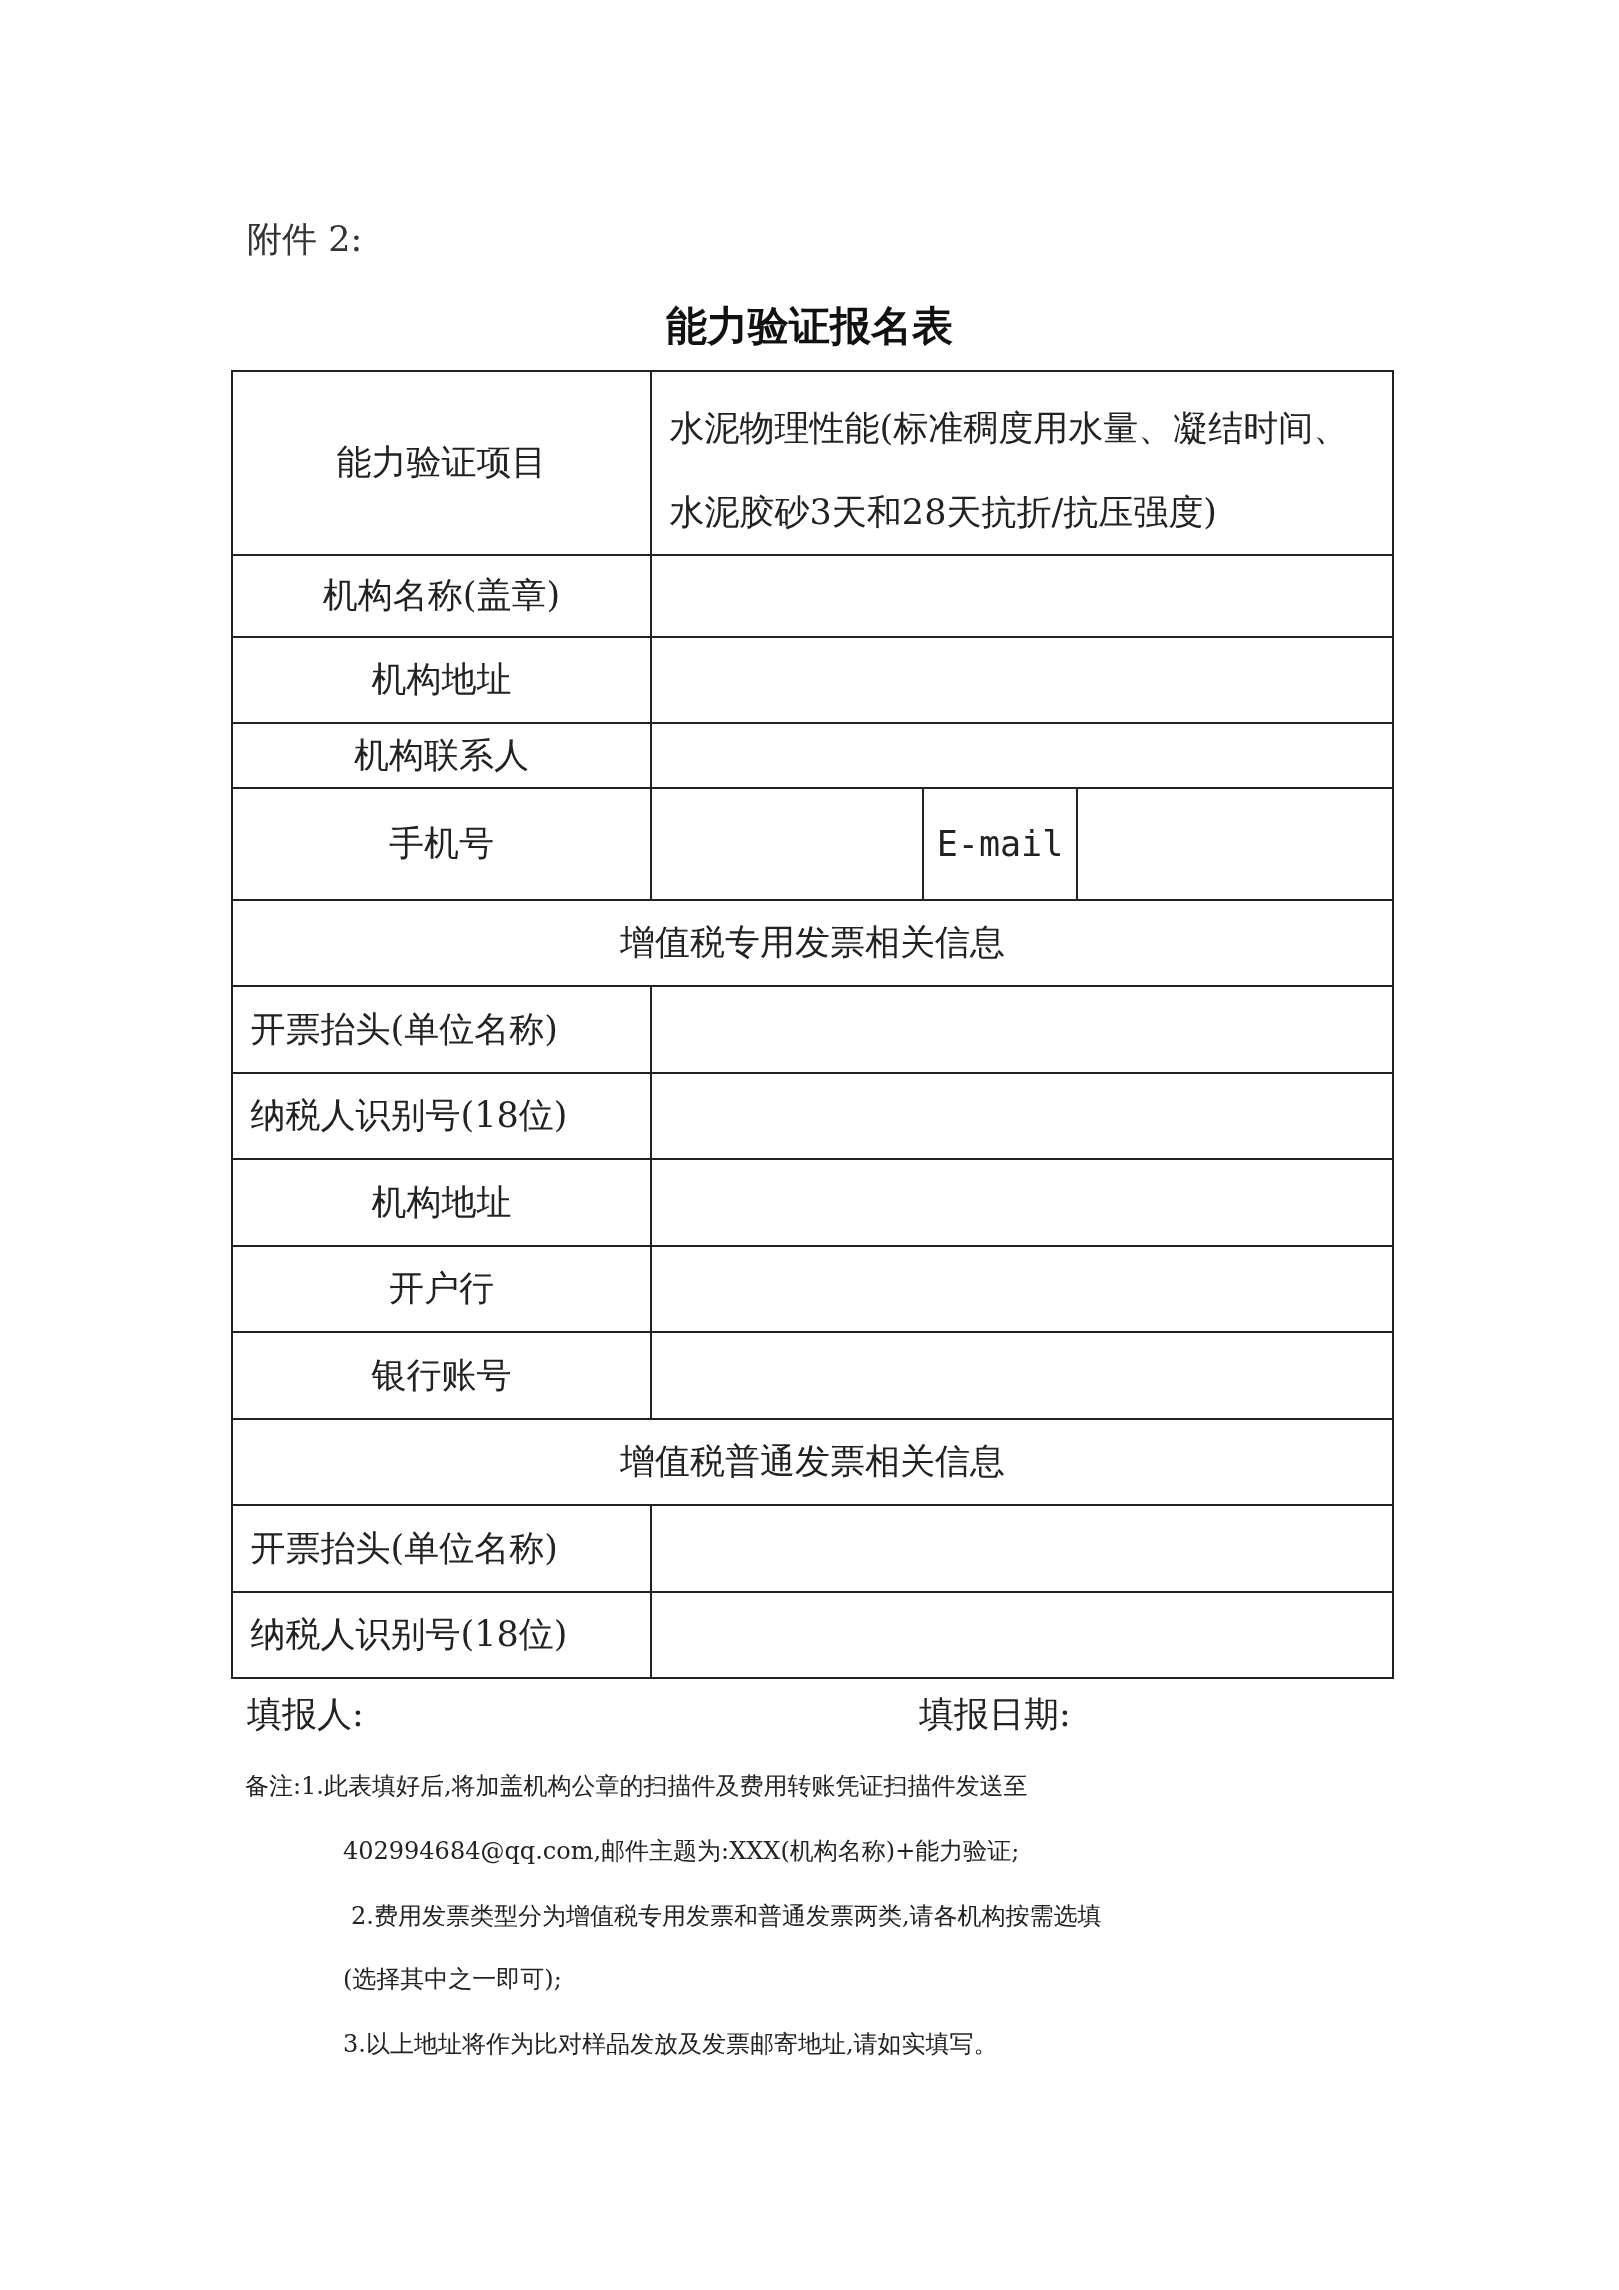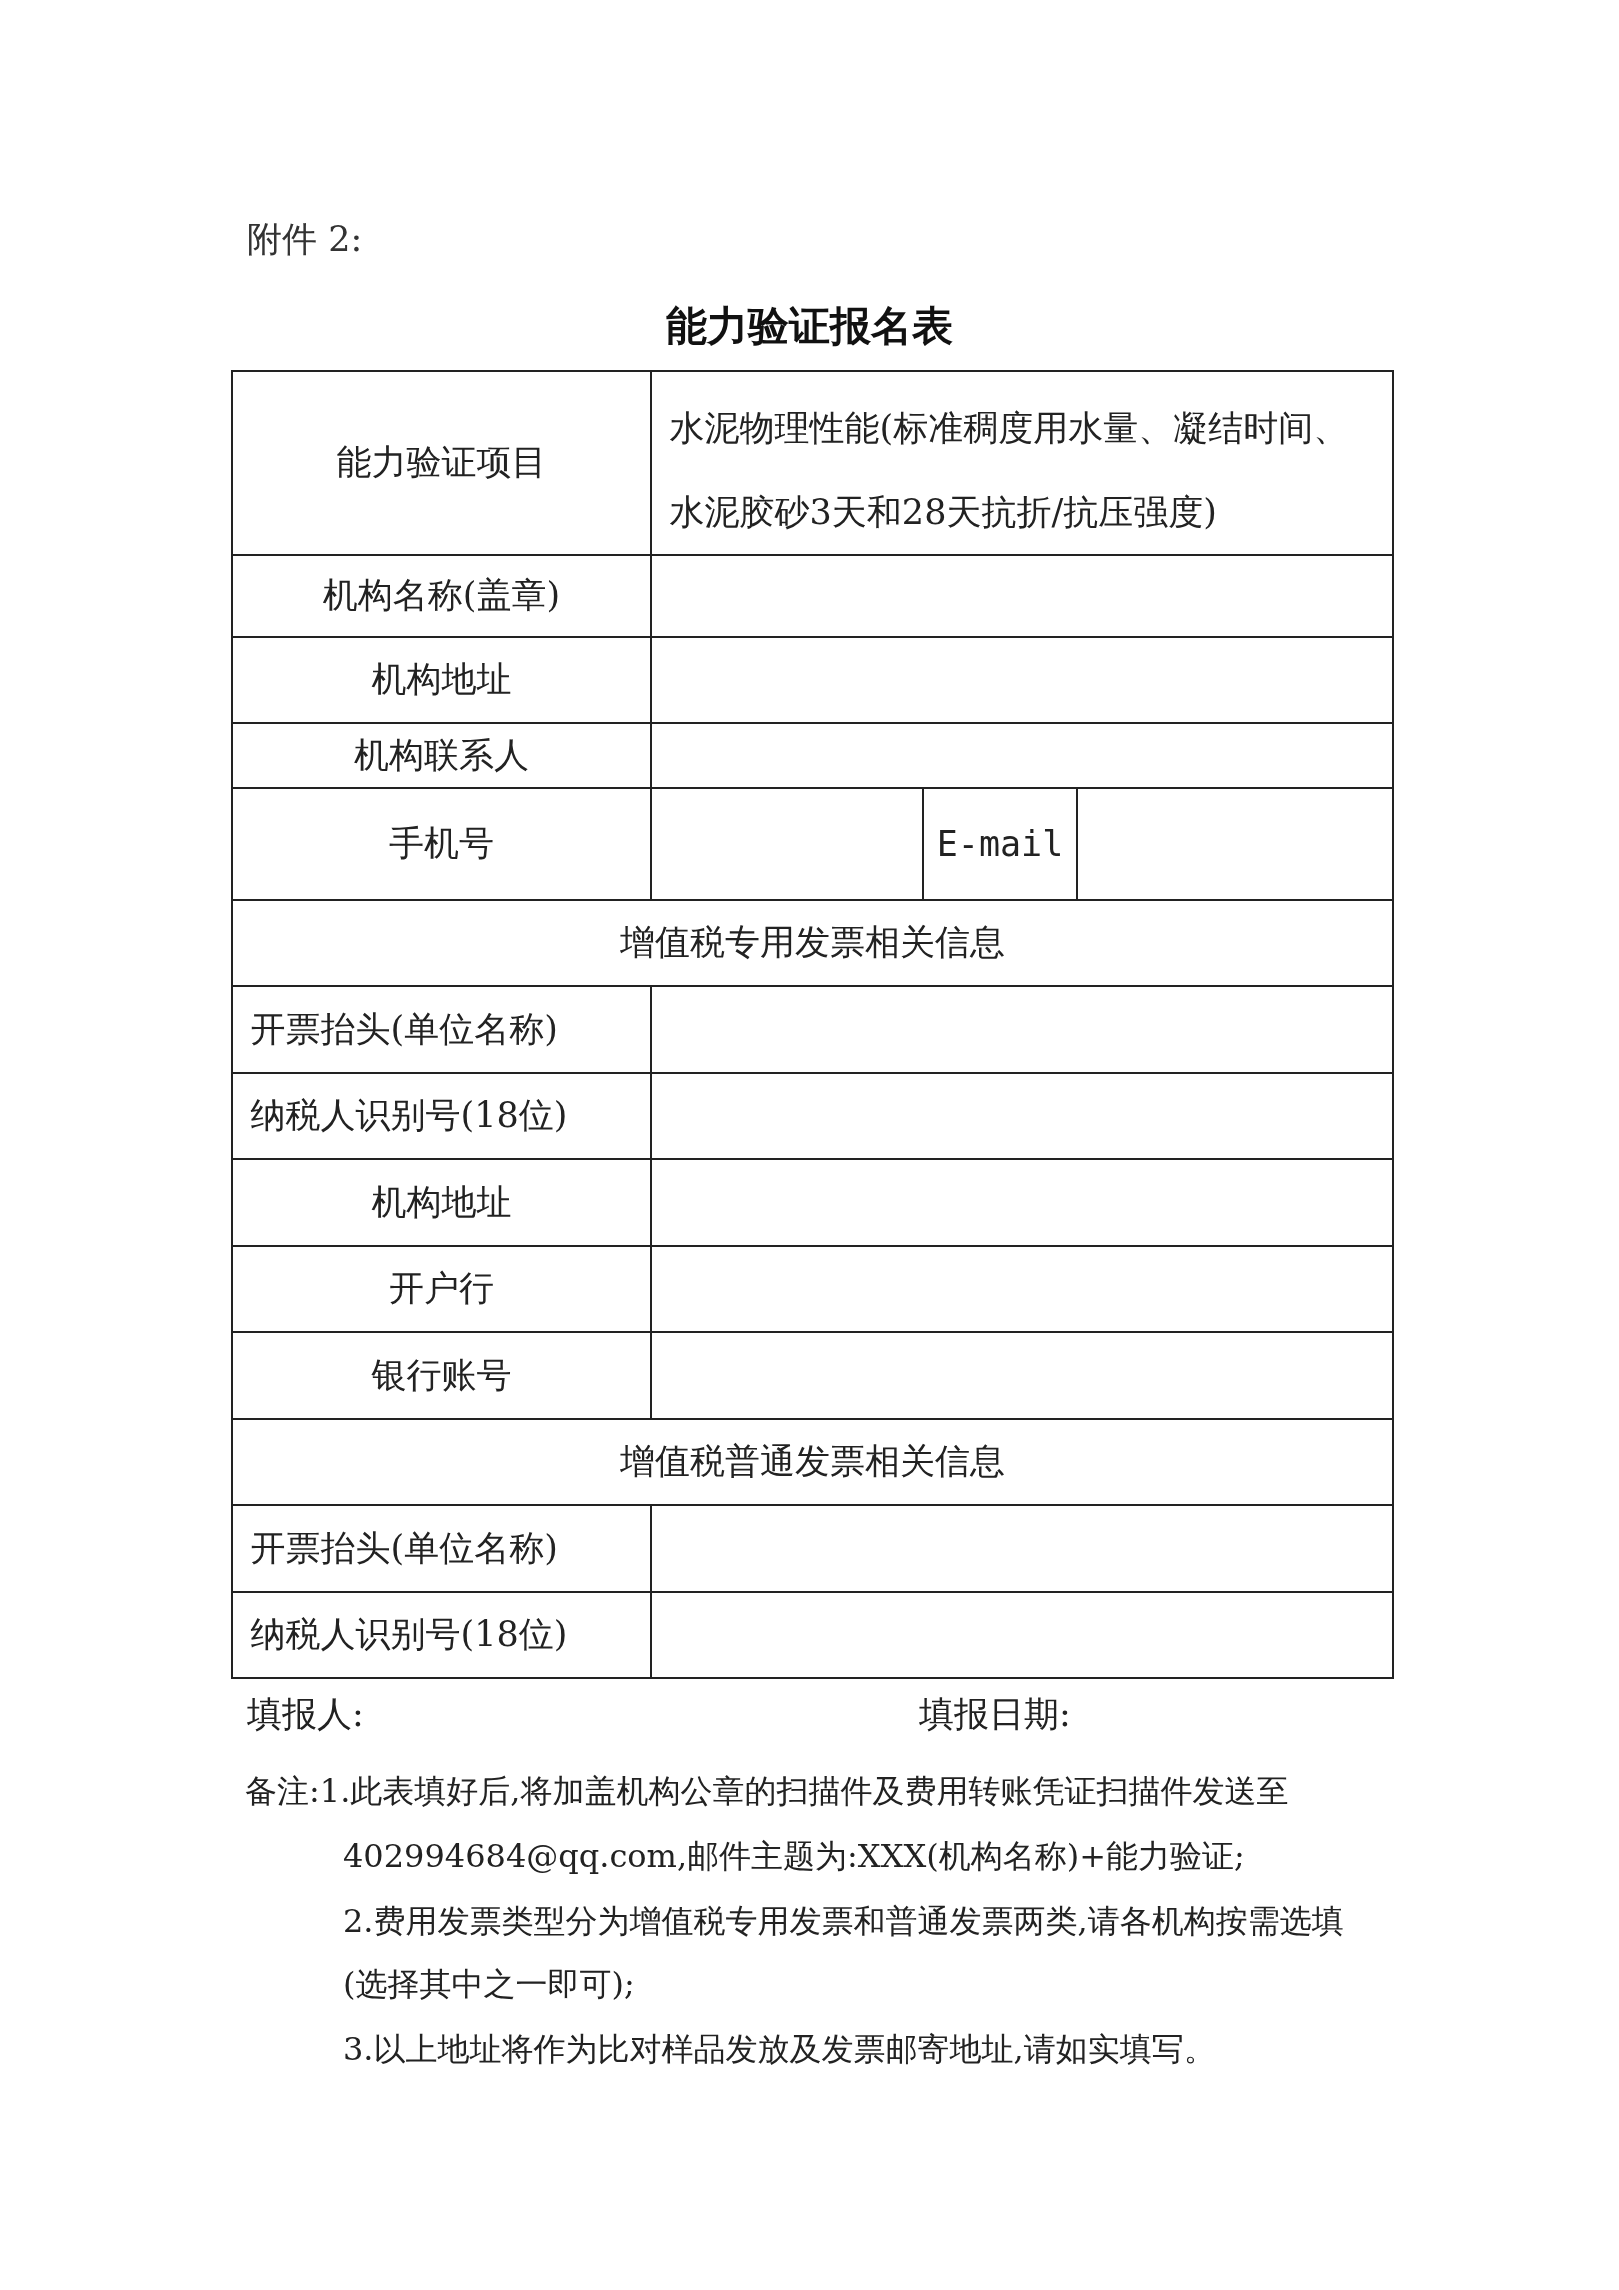--- a/index.html
+++ b/index.html
@@ -9,21 +9,21 @@
   .attach { left:247px; top:216px; font-size:35px; color:#333; }
   .title { left:0; width:1619px; top:299px; text-align:center; font-size:41px; font-weight:bold; font-family:"DejaVu Sans","Liberation Sans",sans-serif; color:#111; }
   table.form { position:absolute; left:231px; top:370px; width:1160px; border-collapse:collapse; table-layout:fixed; }
   table.form td { border:2.5px solid #222; font-size:35px; padding:0; vertical-align:middle; }
   td.label { text-align:center; }
   td.label.left { text-align:left; padding-left:17.6px; }
   td.section { text-align:center; }
   .project-val { padding:13.7px 0 0 17.6px !important; vertical-align:top !important; line-height:84px; font-size:34px; }
   .email-lbl { text-align:center; font-family:"DejaVu Sans Mono","Liberation Mono",monospace; font-size:33px; }
   .footer { font-size:35px; top:1691px; }
-  .note { font-size:32px; }
+  .note { font-size:24px; }
 </style>
 </head>
 <body>
 
 <div class="abs attach">附件 2:</div>
 <div class="abs title">能力验证报名表</div>
 
 <table class="form">
   <colgroup>
       <col style="width:419px">
@@ -92,16 +92,16 @@
     <td colspan="3"></td>
   </tr>
 </tbody>
   </table>
 
 <div class="abs footer" style="left:247px">填报人:</div>
 <div class="abs footer" style="left:919px">填报日期:</div>
 
 <div class="abs note" style="left:245px; top:1770px">备注:1.此表填好后,将加盖机构公章的扫描件及费用转账凭证扫描件发送至</div>
 <div class="abs note" style="left:343px; top:1835px">402994684@qq.com,邮件主题为:XXX(机构名称)+能力验证;</div>
-<div class="abs note" style="left:343px; top:1900px">2.费用发票类型分为增值税专用发票和普通发票两类,请各机构按需选填</div>
+<div class="abs note" style="left:351px; top:1900px">2.费用发票类型分为增值税专用发票和普通发票两类,请各机构按需选填</div>
 <div class="abs note" style="left:343px; top:1963px">(选择其中之一即可);</div>
 <div class="abs note" style="left:343px; top:2028px">3.以上地址将作为比对样品发放及发票邮寄地址,请如实填写。</div>
 
 
 </body></html>

